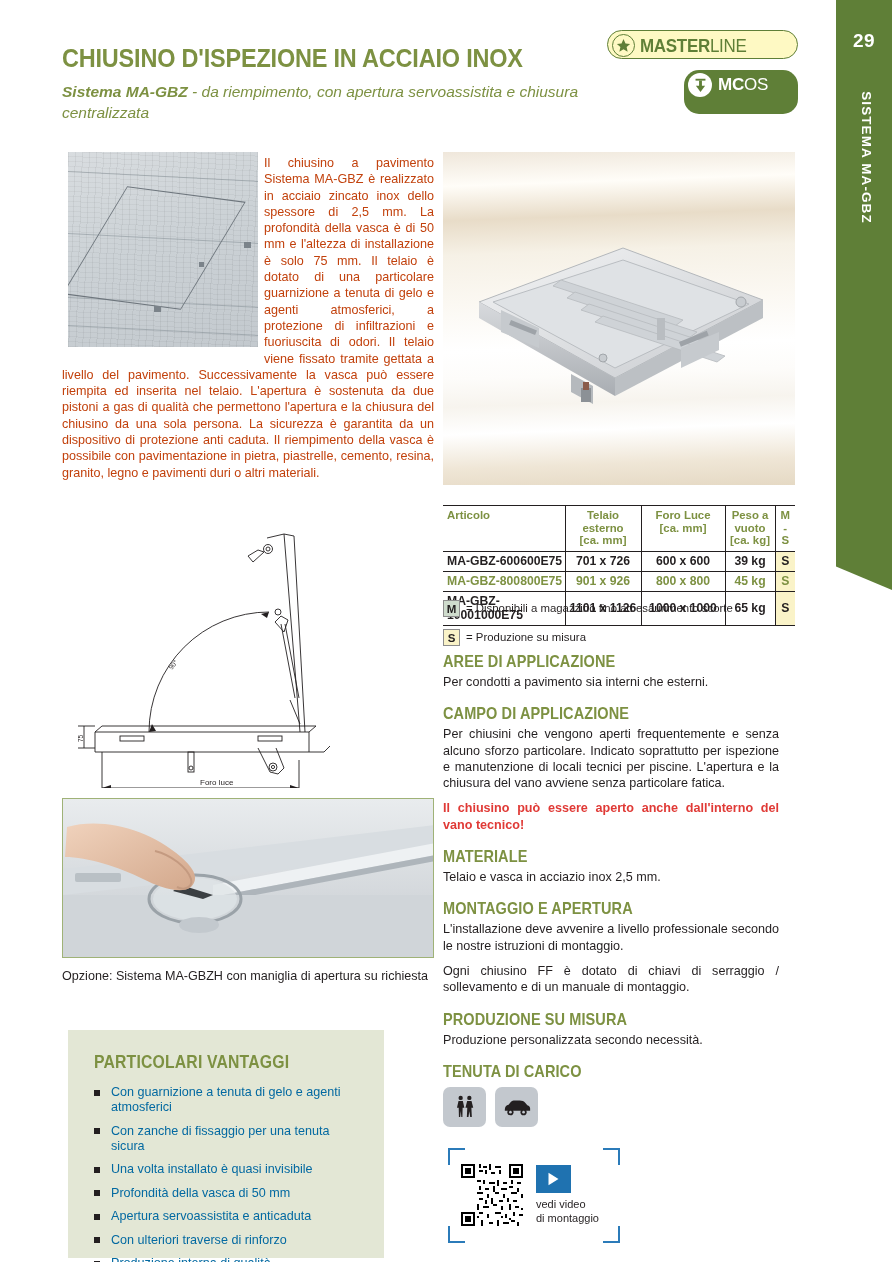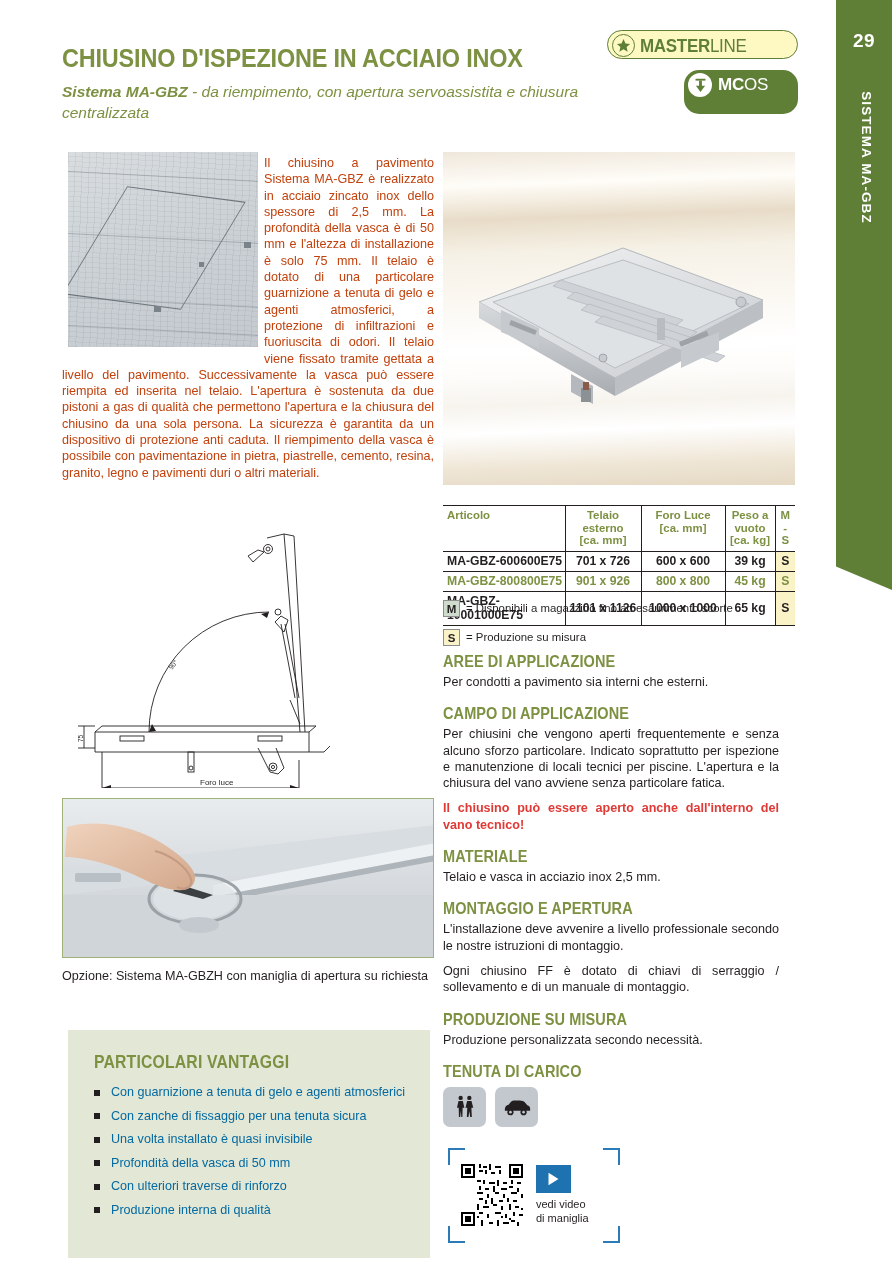--- a/index.html
+++ b/index.html
@@ -117,21 +117,21 @@
     border:1px solid #9fb277;
     overflow:hidden;
     background:linear-gradient(170deg,#e6e9ea 0%,#d5d9dc 55%,#c9ced2 100%);
   }
   .caption{
     position:absolute; left:62px; top:968px; width:372px;
     font-size:12.6px; line-height:16px; color:#231f20;
   }
 
   .advantages{
-    position:absolute; left:68px; top:1030px; width:362px; height:228px;
+    position:absolute; left:68px; top:1030px; width:316px; height:228px;
     background:#e3e7d5;
     padding:22px 18px 10px 26px;
   }
   .advantages h3{
     margin:0 0 12px 0; color:#7d9142; font-size:17.5px; font-weight:bold;
     letter-spacing:.2px;
     transform:scaleX(.9); transform-origin:left center;
   }
   .advantages ul{ margin:0; padding:0; list-style:none; }
   .advantages li{
@@ -349,20 +349,21 @@
 
   <div class="caption">Opzione: Sistema MA-GBZH con maniglia di apertura su richiesta</div>
 
   <div class="advantages">
     <h3>PARTICOLARI VANTAGGI</h3>
     <ul>
       <li>Con guarnizione a tenuta di gelo e agenti atmosferici</li>
       <li>Con zanche di fissaggio per una tenuta sicura</li>
       <li>Una volta installato è quasi invisibile</li>
       <li>Profondità della vasca di 50 mm</li>
+      <li>Apertura servoassistita e anticaduta</li>
       <li>Con ulteriori traverse di rinforzo</li>
       <li>Produzione interna di qualità</li>
     </ul>
   </div>
 
   <div class="img-product">
     <svg width="352" height="333" viewBox="0 0 352 333">
       <defs>
         <linearGradient id="steelTop" x1="0" y1="0" x2="1" y2="1">
           <stop offset="0%" stop-color="#f2f3f4"></stop>
@@ -586,17 +587,17 @@
         </g>
       </svg>
     </span>
     <span class="playbtn">
       <svg width="13" height="14" viewBox="0 0 12 14">
           <polygon points="1,0.8 11,7 1,13.2" fill="#ffffff"></polygon>
         </svg>
     </span>
     <span class="vlabel">
       <span>vedi video</span><br>
-      <span>di maniglia</span>
+      <span>di montaggio</span>
     </span>
   </div>
 
 </div>
 
 </body></html>

